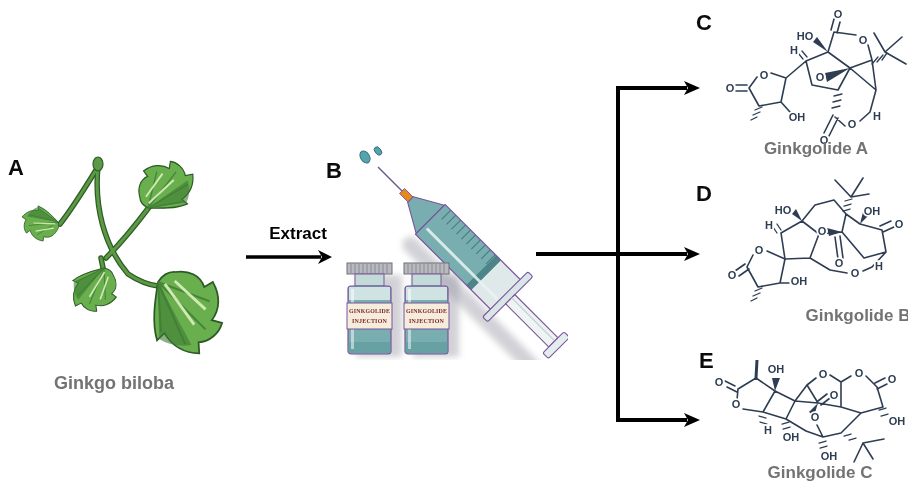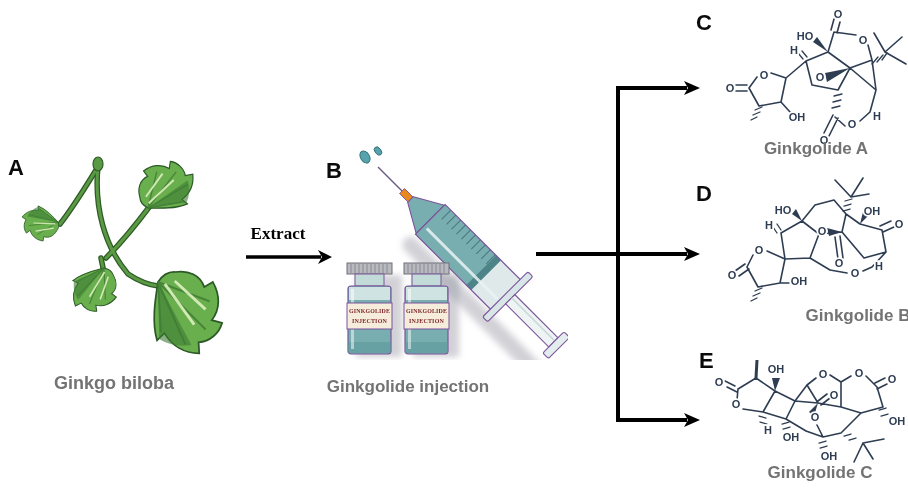--- a/index.html
+++ b/index.html
@@ -55,21 +55,21 @@
       <path d="M96,156 C98,140 96,124 93,112"></path>
     </g>
     <ellipse cx="90" cy="18" rx="5" ry="7" fill="#5a9a44" stroke="#2f5b26" stroke-width="1.2"></ellipse>
     <use href="#fan" transform="translate(50,76) rotate(8) scale(0.55)"></use>
     <use href="#fan" transform="translate(140,62) rotate(143) scale(0.85)"></use>
     <use href="#fan" transform="translate(96,122) rotate(-53) scale(0.72)"></use>
     <use href="#fan" transform="translate(150,136) rotate(240) scale(1.25)"></use>
   </svg>
   <div class="abs cap italic" style="left:28px;top:374px;width:172px;">Ginkgo biloba</div>
 
-  <div class="abs extract-label" style="left:232px;top:224px;width:92px;font-family:Liberation Serif, serif;">Extract</div>
+  <div class="abs extract-label" style="left:252px;top:224px;width:92px;">Extract</div>
 
   <svg class="abs" style="left:343px;top:146px;" width="225" height="214" viewBox="0 0 225 214">
     <defs>
         <filter id="b" x="-40%" y="-40%" width="180%" height="180%">
           <feGaussianBlur stdDeviation="3.2"></feGaussianBlur>
         </filter>
       </defs>
 
     <g>
       <ellipse cx="22" cy="11" rx="4.5" ry="6.5" transform="rotate(-32 22 11)" fill="#57a3ad" stroke="#2e6b74" stroke-width="0.9"></ellipse>
@@ -116,21 +116,20 @@
       <rect x="9" y="11" width="29" height="12" fill="#c2dbd9" stroke="#7b549b" stroke-width="1"></rect>
       <rect x="2" y="23" width="43" height="68" rx="3" fill="#79aeb1" stroke="#7b549b" stroke-width="1.2"></rect>
       <rect x="3" y="24" width="41" height="13" fill="#cfe4e2"></rect>
       <rect x="2" y="79" width="43" height="11" fill="#5d979b" opacity="0.6"></rect>
       <rect x="5" y="26" width="3" height="60" fill="#ffffff" opacity="0.5"></rect>
       <rect x="1" y="40" width="45" height="26" fill="#f5ecdc" stroke="#7b549b" stroke-width="1"></rect>
       <text class="viallabel" x="23.5" y="50" textLength="41" lengthAdjust="spacingAndGlyphs">GINKGOLIDE</text>
       <text class="viallabel" x="23.5" y="60" textLength="35" lengthAdjust="spacingAndGlyphs">INJECTION</text>
     </g>
   </svg>
-  <div class="abs cap" style="left:318px;top:378px;width:180px;">Ginkgolide injection</div>
 
   <svg class="abs" style="left:0;top:0;" width="908" height="491" viewBox="0 0 908 491">
     <g stroke="#000" fill="none">
       <line x1="246" y1="257" x2="321" y2="257" stroke-width="3.5"></line>
     </g>
     <polygon points="318,250 332,257 318,264 322,257" fill="#000"></polygon>
     <g stroke="#000" stroke-width="4" fill="none">
       <line x1="536" y1="254" x2="618" y2="254"></line>
       <line x1="618" y1="86" x2="618" y2="422"></line>
       <line x1="618" y1="88" x2="687" y2="88"></line>

